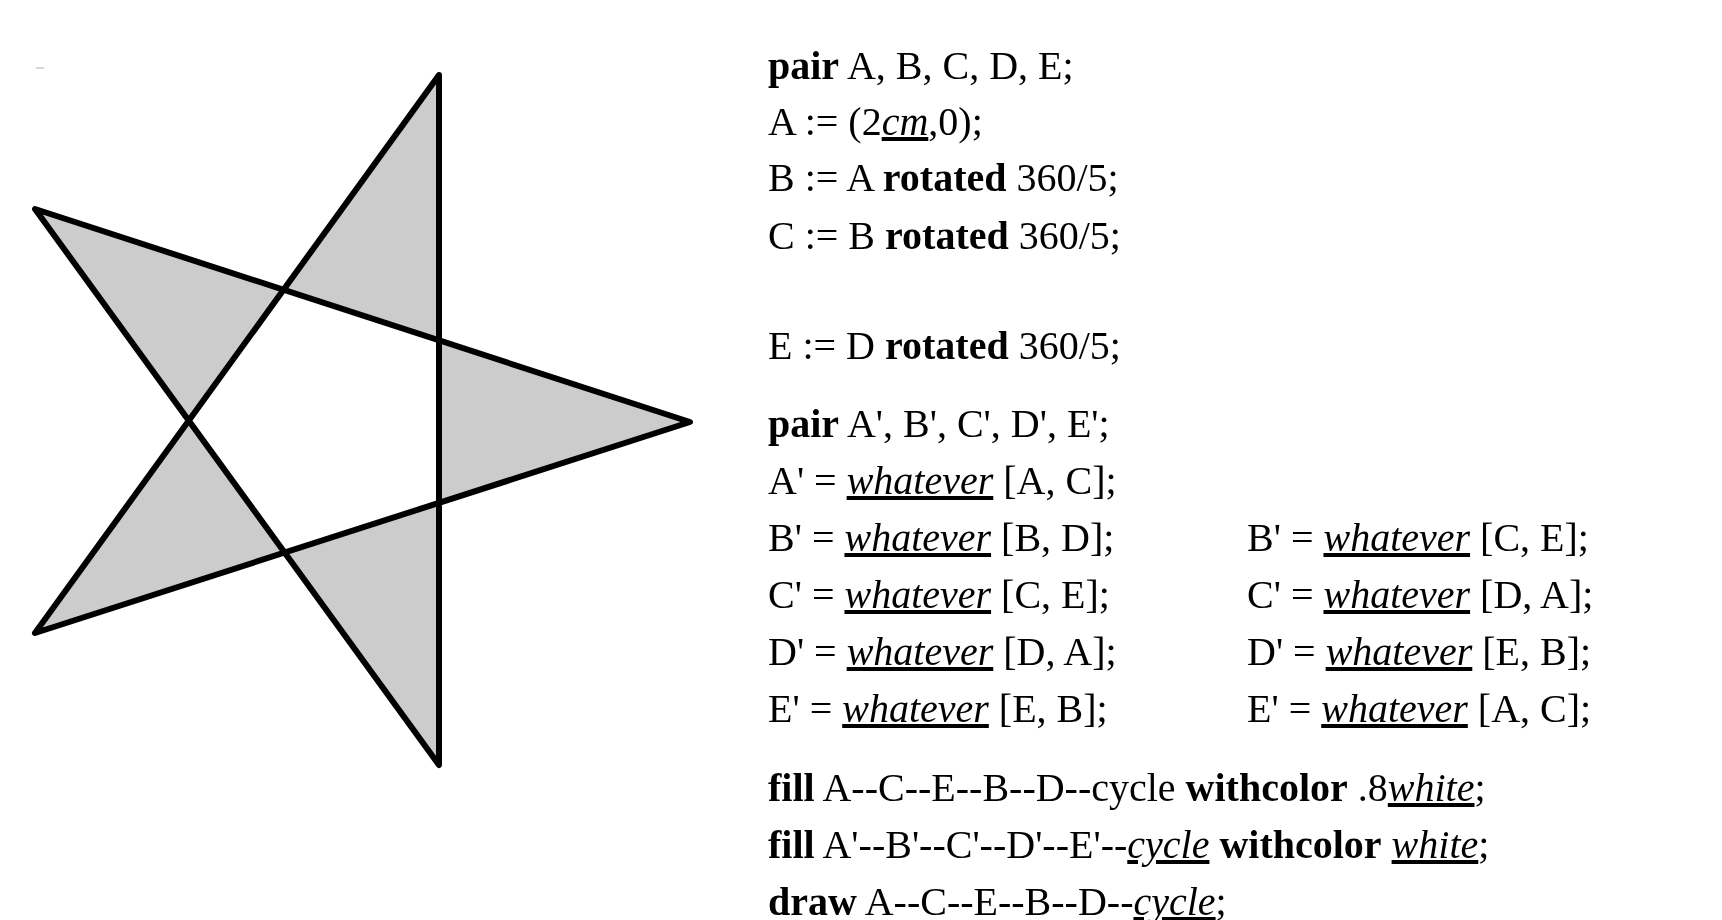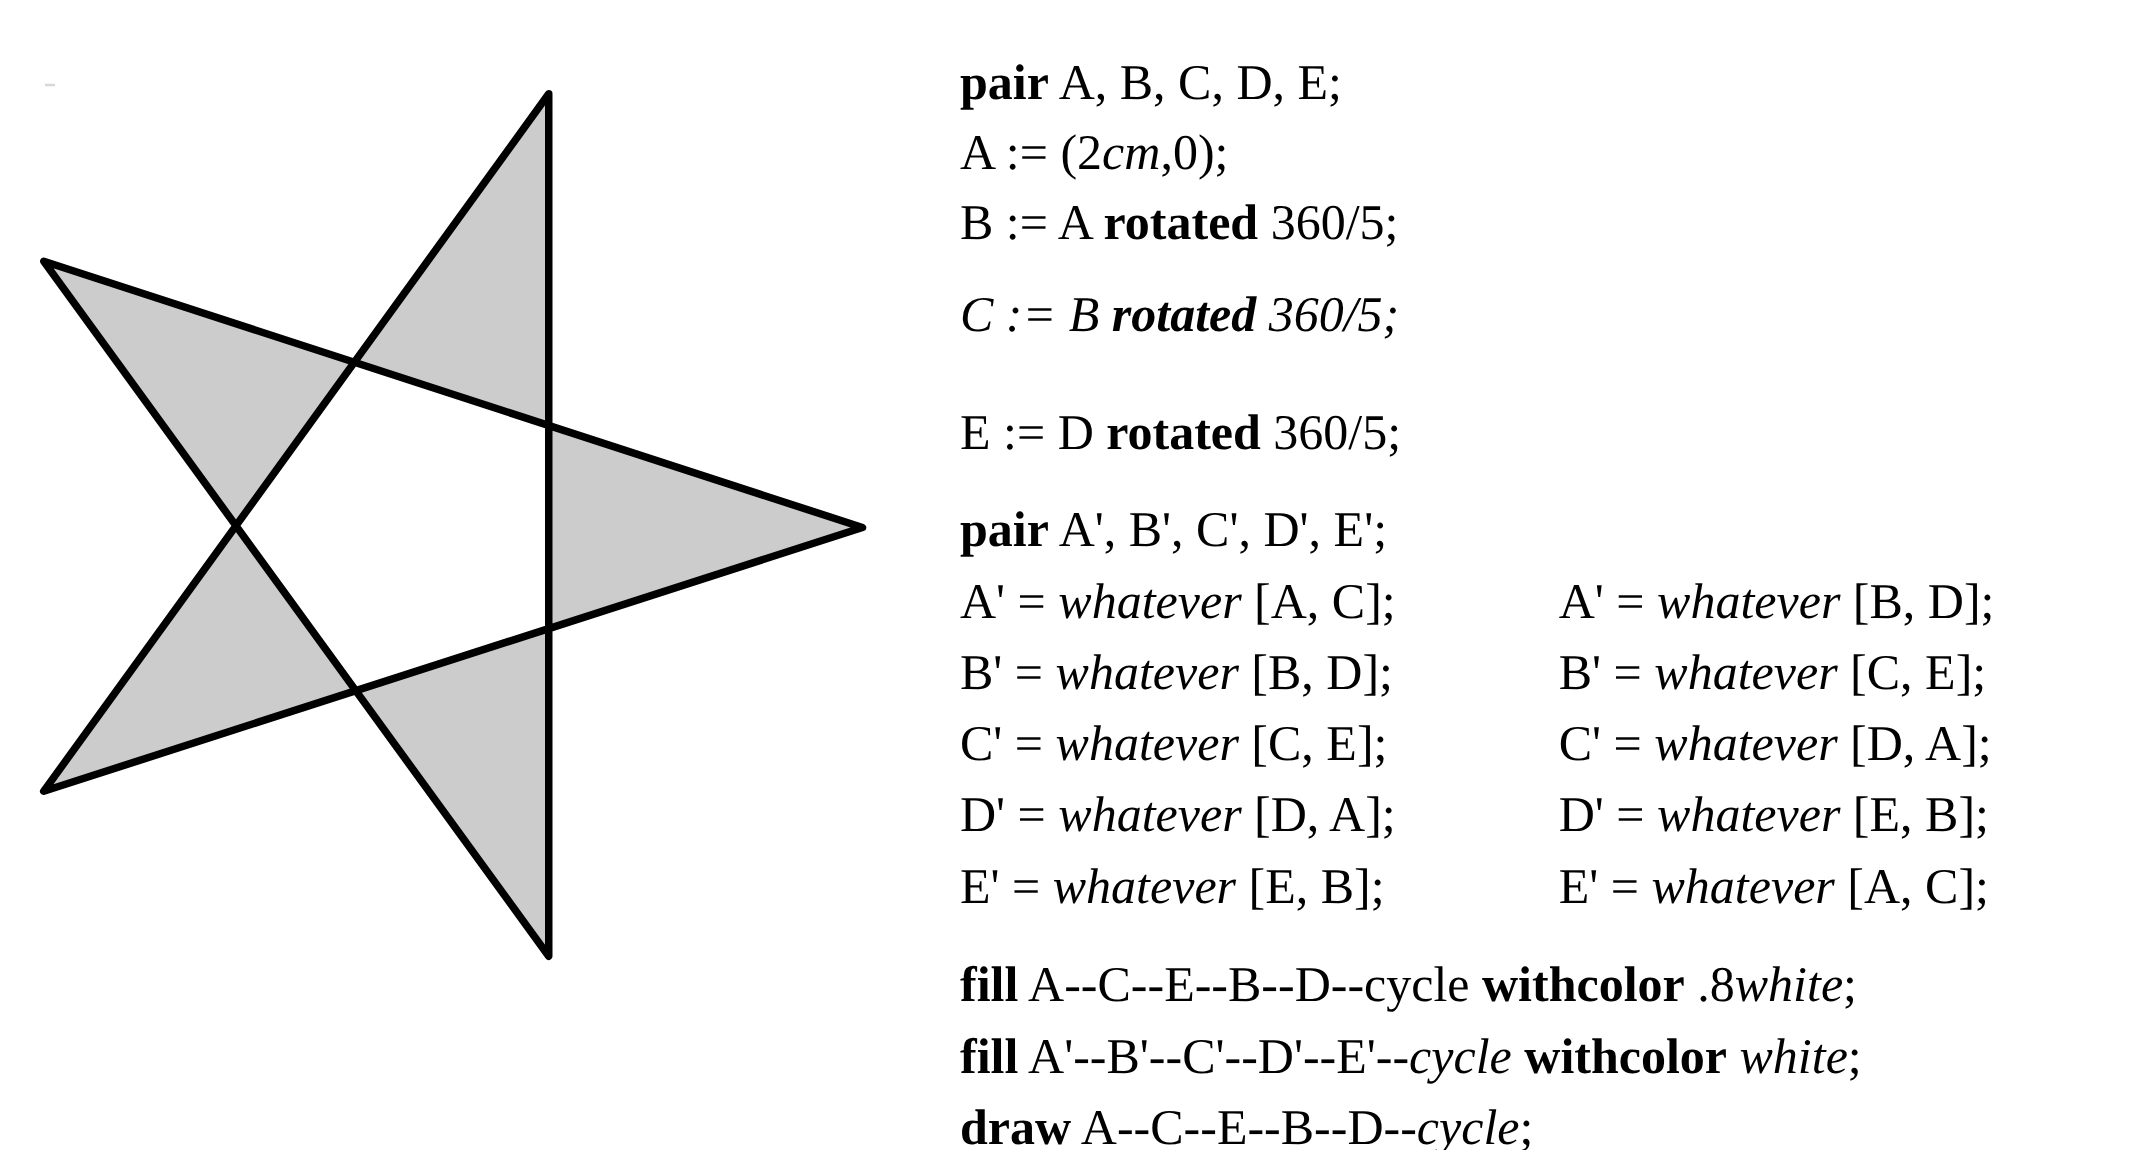--- a/index.html
+++ b/index.html
@@ -3,48 +3,47 @@
 <meta charset="utf-8">
 <style>
   html, body { margin: 0; padding: 0; background: #ffffff; }
   body { width: 1722px; height: 920px; position: relative; overflow: hidden;
          font-family: "Liberation Serif", "DejaVu Serif", serif; color: #000; }
   #figure { position: absolute; left: 0; top: 0; width: 760px; height: 920px; }
   #code { position: absolute; left: 768px; top: 0; width: 954px; height: 920px; margin-top: 22px; }
   .line { position: absolute; left: 0; white-space: pre; font-size: 40px; line-height: 40px; }
   .line.col2 { left: 479px; }
   .kw { font-weight: bold; }
-  .it { font-style: italic; }
+  .it { font-style: italic; text-decoration: underline; }
   .mark { position: absolute; left: 36px; top: 67px; width: 8px; height: 2px; background: #d8d8d8; }
 </style>
 </head>
 <body>
 
 <div id="figure">
   <div class="mark"></div>
   <svg id="star-svg" width="760" height="920" viewBox="0 0 760 920">
     <path id="outer-fill" fill-rule="nonzero" d="M690,422 L35,209 L439,765 L439,75 L35,633 Z" fill="#cccccc"></path>
     <path id="inner-fill" d="M283.5,289.8 L188.8,420.6 L284.7,552.6 L439.0,502.9 L439.0,340.4 Z" fill="#ffffff"></path>
     <path id="outline" fill="none" stroke-linejoin="round" stroke-linecap="round" d="M690,422 L35,209 L439,765 L439,75 L35,633 Z" stroke="#000000" stroke-width="6"></path>
   </svg>
 </div>
 
 <div id="code">
     <div class="line" style="top: 24px;"><span class="kw">pair</span><span> A, B, C, D, E;</span></div>
     <div class="line" style="top: 80px;"><span>A := (2</span><span class="it">cm</span><span>,0);</span></div>
     <div class="line" style="top: 136px;"><span>B := A </span><span class="kw">rotated</span><span> 360/5;</span></div>
-    <div class="line" style="top: 210px; font-style: italic;"><span>C := B </span><span class="kw">rotated</span><span> 360/5;</span></div>
+    <div class="line" style="top: 194px;"><span>C := B </span><span class="kw">rotated</span><span> 360/5;</span></div>
     <div class="line" style="top: 304px;"><span>E := D </span><span class="kw">rotated</span><span> 360/5;</span></div>
     <div class="line" style="top: 382px;"><span class="kw">pair</span><span> A', B', C', D', E';</span></div>
     <div class="line" style="top: 439px;"><span>A' = </span><span class="it">whatever</span><span> [A, C];</span></div>
     <div class="line" style="top: 496px;"><span>B' = </span><span class="it">whatever</span><span> [B, D];</span></div>
     <div class="line" style="top: 553px; text-align: right;"><span>C' = </span><span class="it">whatever</span><span> [C, E];</span></div>
     <div class="line" style="top: 610px;"><span>D' = </span><span class="it">whatever</span><span> [D, A];</span></div>
     <div class="line" style="top: 667px;"><span>E' = </span><span class="it">whatever</span><span> [E, B];</span></div>
-    <div class="line col2" style="top: 439px;"><span>A' = </span><span class="it">whatever</span><span> [B, D];</span></div>
     <div class="line col2" style="top: 496px; text-align: right;"><span>B' = </span><span class="it">whatever</span><span> [C, E];</span></div>
     <div class="line col2" style="top: 553px;"><span>C' = </span><span class="it">whatever</span><span> [D, A];</span></div>
     <div class="line col2" style="top: 610px;"><span>D' = </span><span class="it">whatever</span><span> [E, B];</span></div>
     <div class="line col2" style="top: 667px;"><span>E' = </span><span class="it">whatever</span><span> [A, C];</span></div>
     <div class="line" style="top: 746px;"><span class="kw">fill</span><span> A--C--E--B--D--cycle </span><span class="kw">withcolor</span><span> .8</span><span class="it">white</span><span>;</span></div>
     <div class="line" style="top: 803px;"><span class="kw">fill</span><span> A'--B'--C'--D'--E'--</span><span class="it">cycle</span><span> </span><span class="kw">withcolor</span><span> </span><span class="it">white</span><span>;</span></div>
     <div class="line" style="top: 860px;"><span class="kw">draw</span><span> A--C--E--B--D--</span><span class="it">cycle</span><span>;</span></div>
   </div>
 
 </body></html>

